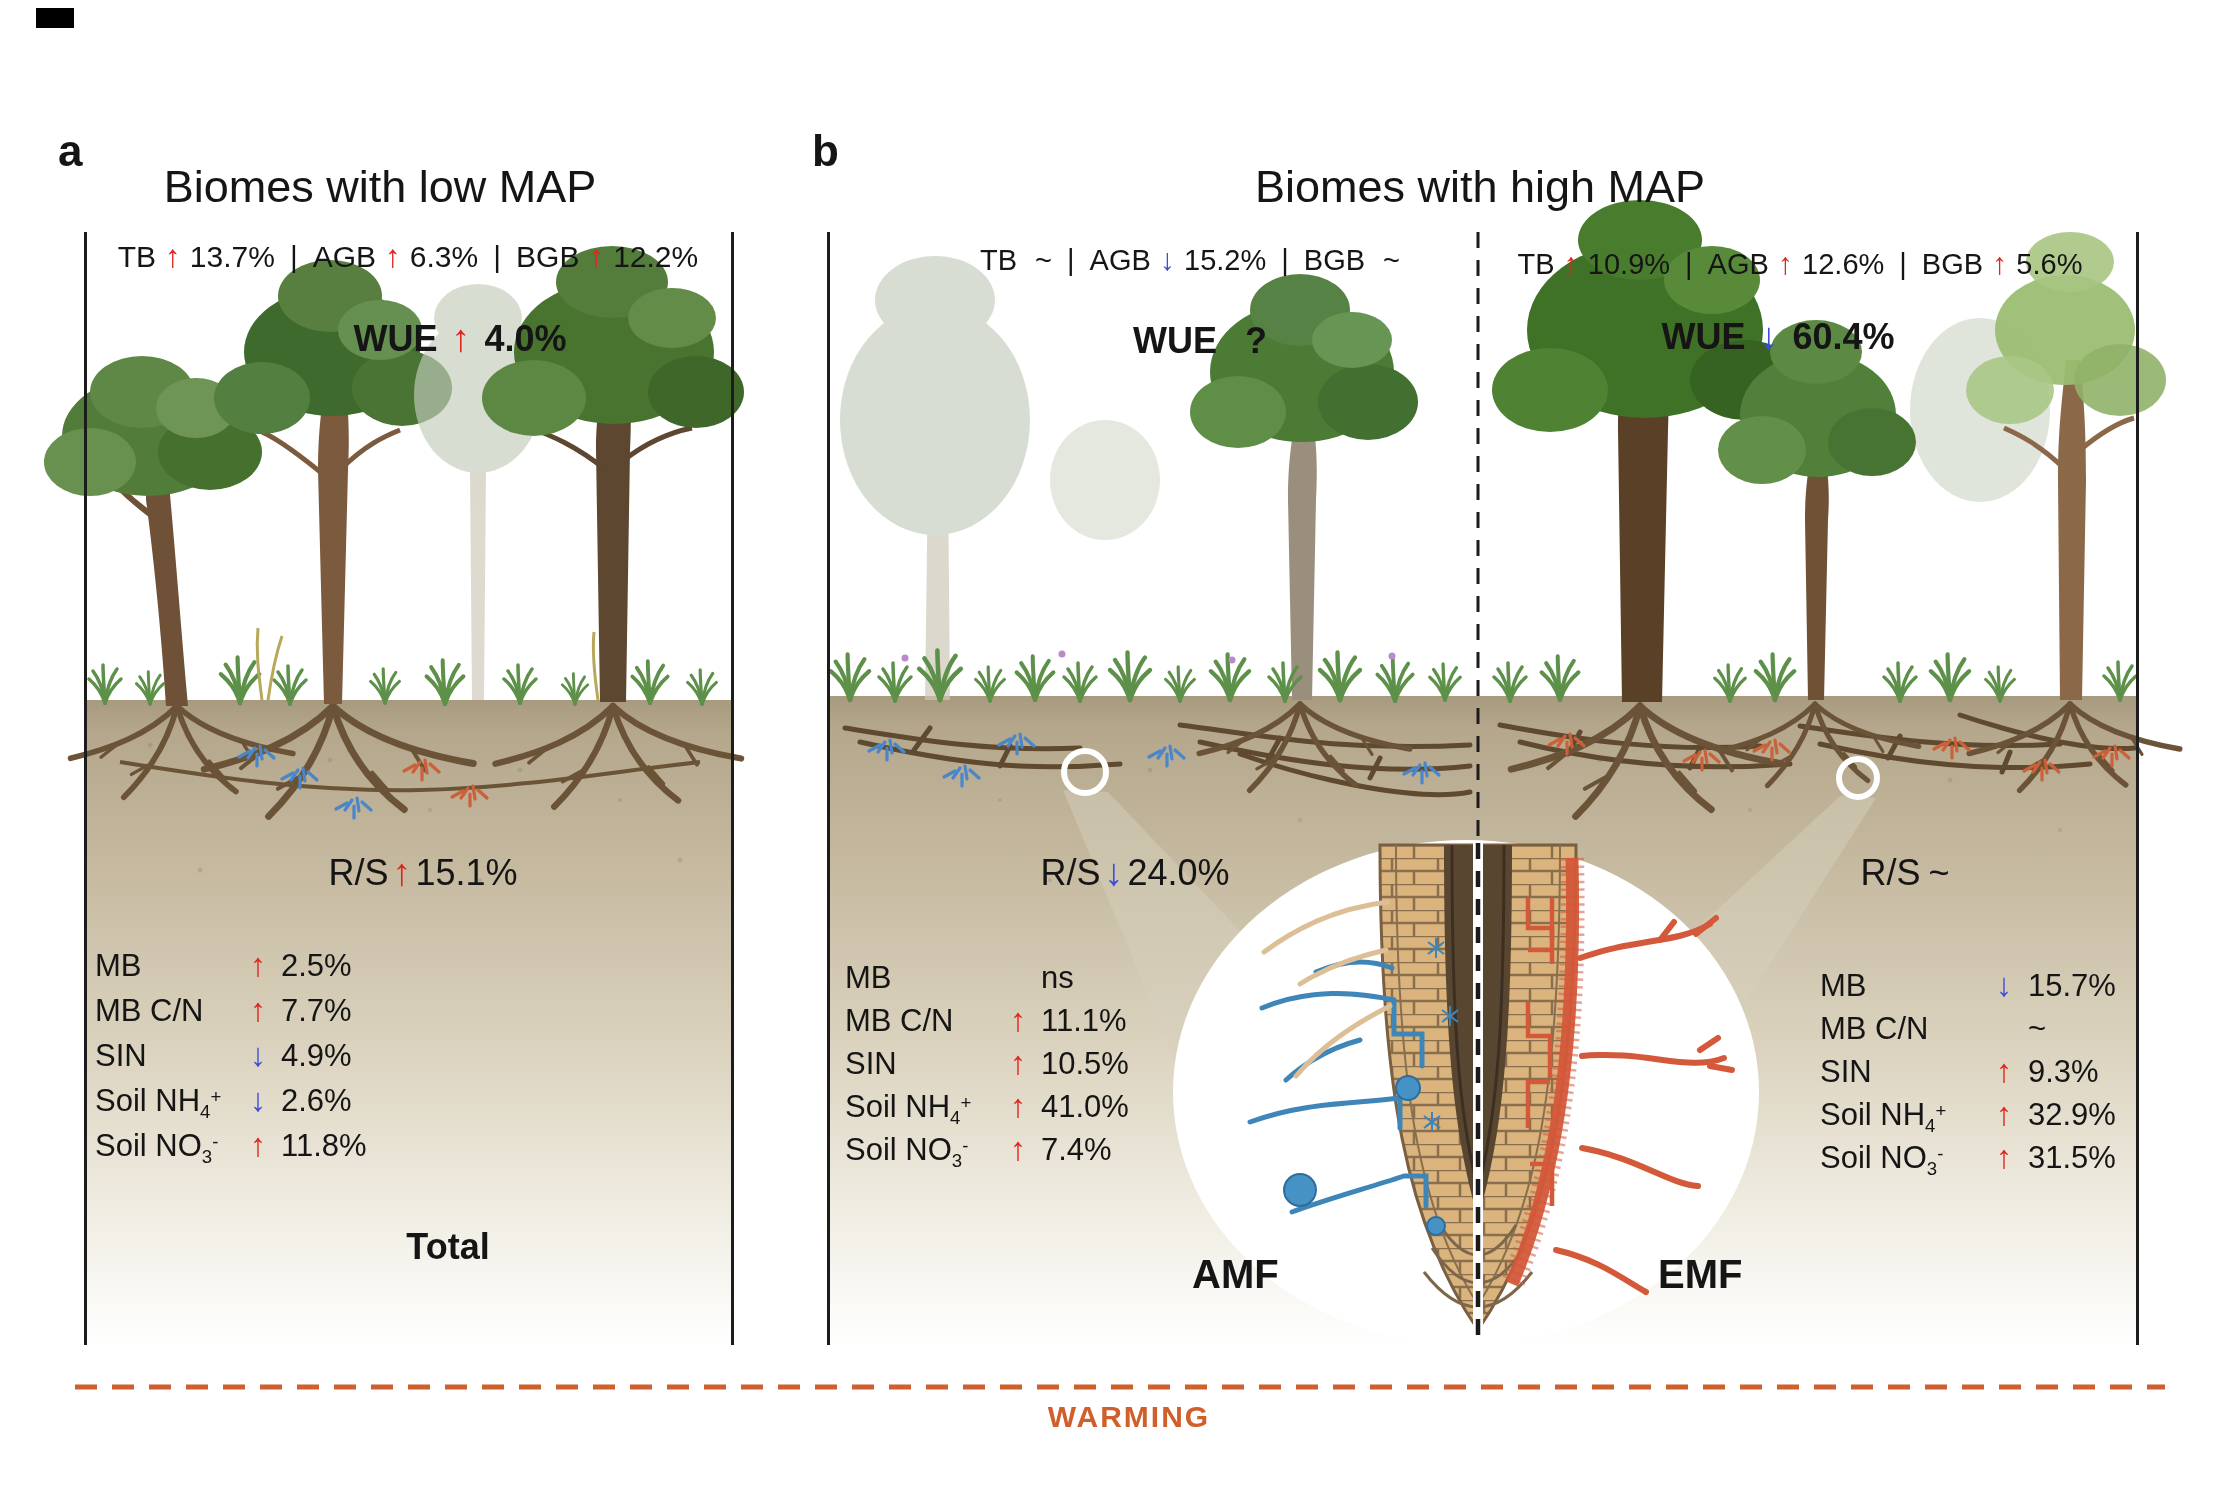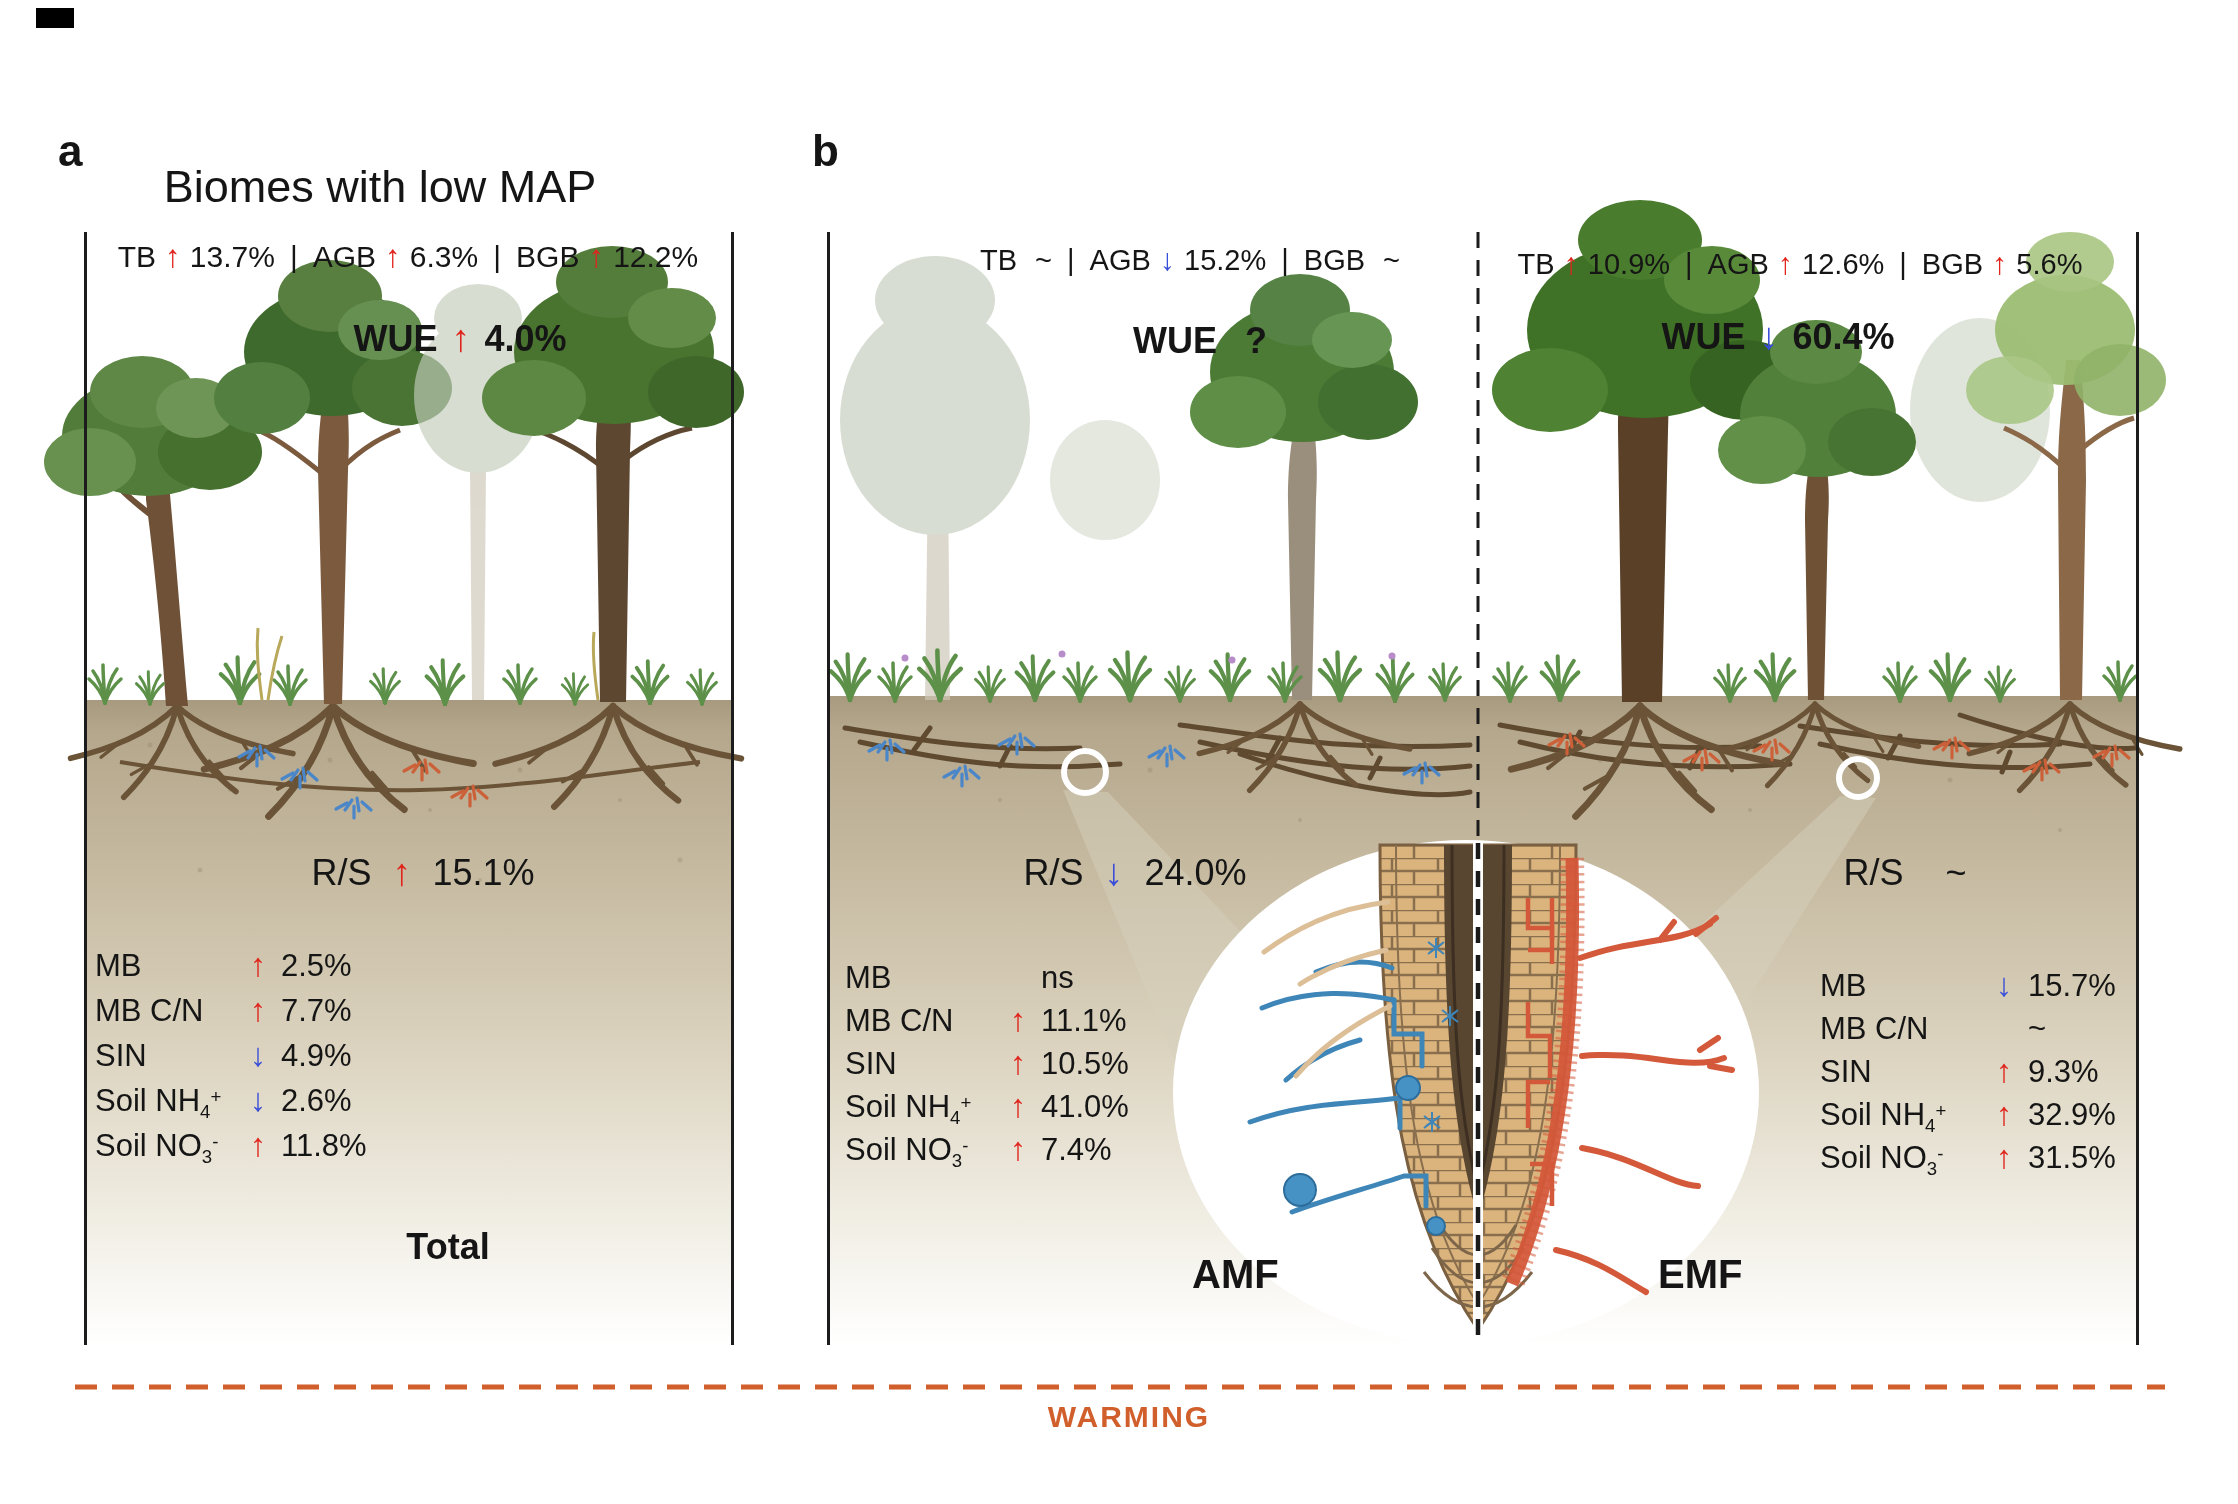--- a/index.html
+++ b/index.html
@@ -20,21 +20,21 @@
   .stat-row{display:flex;justify-content:center;align-items:flex-start;gap:12px;font-size:30px;white-space:nowrap;}
   .stat{display:inline-flex;align-items:baseline;gap:9px;}
   .sep{padding:0 3px;}
   .arrow{font-size:1.05em;line-height:1;}
   .arrow[data-dir="up"]{color:var(--up-arrow);}
   .arrow[data-dir="down"]{color:var(--down-arrow);}
   .arrow[data-dir="up"]::before{content:"\2191";}
   .arrow[data-dir="down"]::before{content:"\2193";}
   .arrow[data-dir="none"]::before{content:"";}
   .wue{font-size:36px;font-weight:bold;display:flex;justify-content:center;align-items:baseline;gap:14px;white-space:nowrap;}
-  .rs{font-size:36px;display:flex;justify-content:center;align-items:baseline;gap:21px;white-space:nowrap;text-align:right;}
+  .rs{font-size:36px;display:flex;justify-content:center;align-items:baseline;gap:4px;white-space:nowrap;text-align:right;}
   .metrics{display:flex;flex-direction:column;}
   .metric-row{display:flex;align-items:baseline;font-size:31px;height:45px;white-space:nowrap;}
   .m-label{display:inline-block;}
   .m-arrow-col{display:inline-block;text-align:center;}
   .metrics-a .m-label{width:140px;} .metrics-a .m-arrow-col{width:46px;} .metrics-a .metric-row{height:45px;}
   .metrics-amf .m-label{width:150px;} .metrics-amf .m-arrow-col{width:46px;} .metrics-amf .metric-row{height:43px;}
   .metrics-emf .m-label{width:160px;} .metrics-emf .m-arrow-col{width:48px;} .metrics-emf .metric-row{height:43px;}
   .m-label sub{font-size:0.60em;vertical-align:-0.35em;}
   .m-label sup{font-size:0.60em;vertical-align:0.45em;}
   .footer-label{font-size:36px;font-weight:bold;text-align:center;}
@@ -354,20 +354,21 @@
   </svg>
 
   <div class="abs vline" style="left:84px;"></div>
   <div class="abs vline" style="left:731px;"></div>
   <div class="abs vline" style="left:827px;"></div>
   <div class="abs vline" style="left:2136px;"></div>
 
   <div class="abs panel-letter" style="left:58px;">a</div>
   <div class="abs panel-title" style="left:130px;width:500px;">Biomes with low MAP</div>
   <div class="abs panel-letter" style="left:812px;">b</div>
+  <div class="abs panel-title" style="left:1180px;width:600px;">Biomes with high MAP</div>
 
   <div class="abs stat-row" style="left:90px;top:240px;width:636px;">
     <span class="stat">
         <span>TB</span>
         <span class="arrow" data-dir="up"></span>
         <span>13.7%</span>
       </span>
     <span class="sep">|</span>
     <span class="stat">
         <span>AGB</span>

